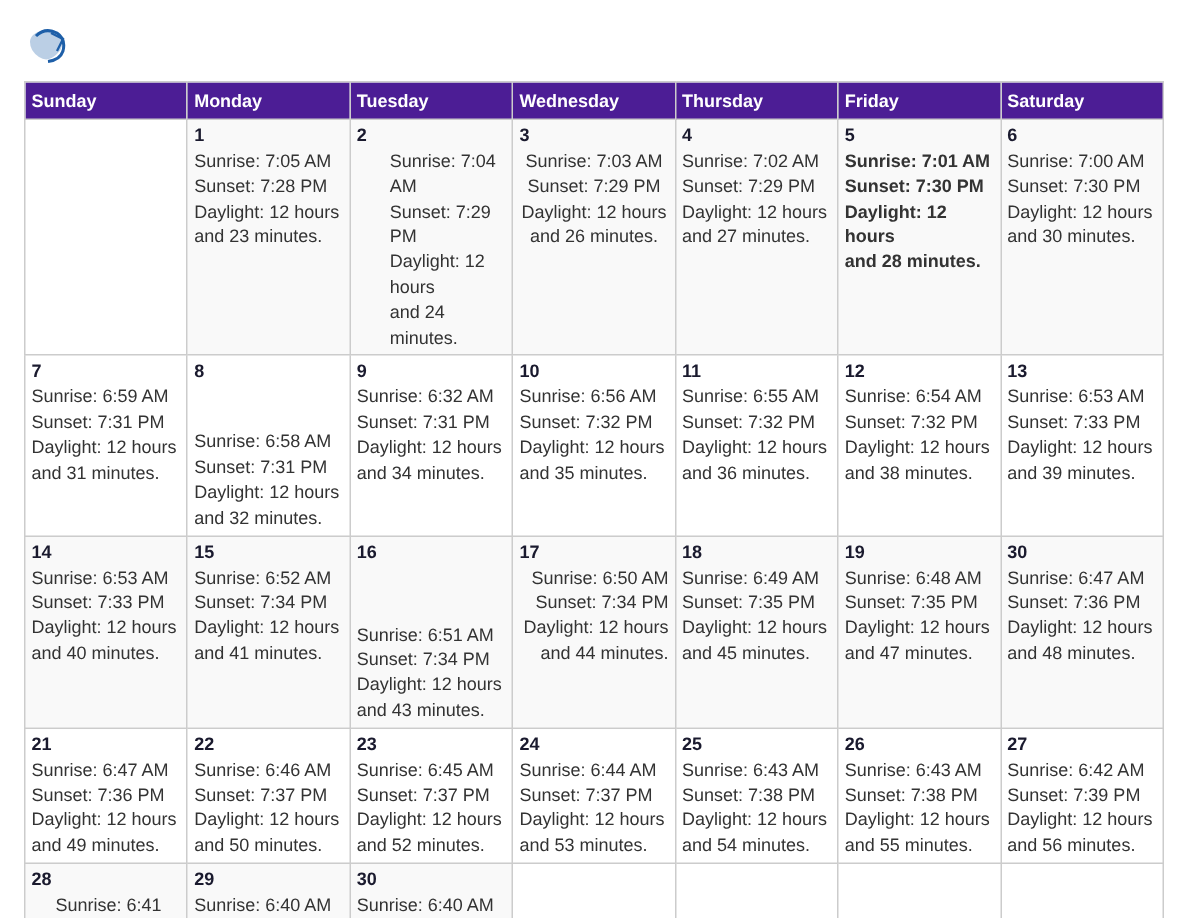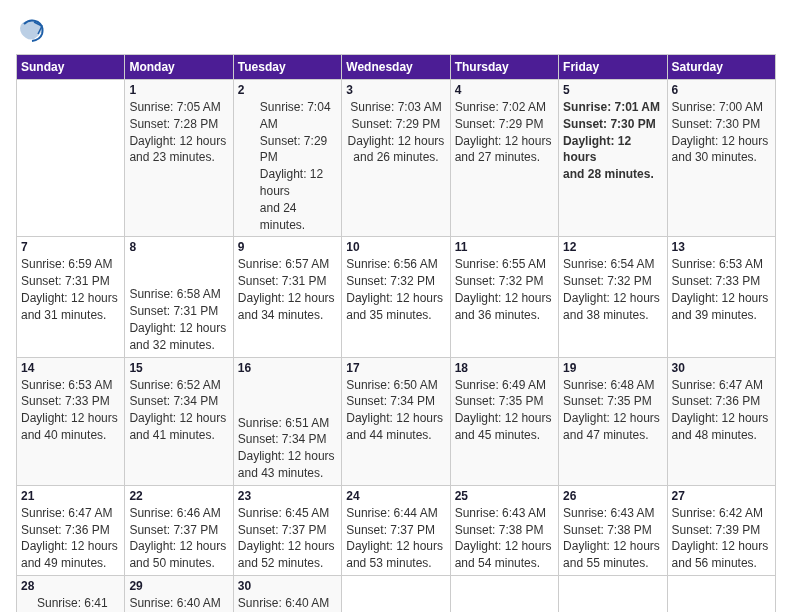--- a/index.html
+++ b/index.html
@@ -187,21 +187,21 @@
           </td>
           <td>
             <span class="day-num">8</span>
             <div class="day-info" style="white-space: pre-line; margin-top: 32px;">Sunrise: 6:58 AM
 Sunset: 7:31 PM
 Daylight: 12 hours
 and 32 minutes.</div>
           </td>
           <td>
             <span class="day-num">9</span>
-            <div class="day-info" style="white-space: pre-line;">Sunrise: 6:57 AM
+            <div class="day-info" style="white-space: pre-line;">Sunrise: 6:32 AM
 Sunset: 7:31 PM
 Daylight: 12 hours
 and 34 minutes.</div>
           </td>
           <td>
             <span class="day-num">10</span>
             <div class="day-info" style="white-space: pre-line;">Sunrise: 6:56 AM
 Sunset: 7:32 PM
 Daylight: 12 hours
 and 35 minutes.</div>
@@ -245,21 +245,21 @@
           </td>
           <td>
             <span class="day-num">16</span>
             <div class="day-info" style="white-space: pre-line; margin-top: 40px;">Sunrise: 6:51 AM
 Sunset: 7:34 PM
 Daylight: 12 hours
 and 43 minutes.</div>
           </td>
           <td>
             <span class="day-num">17</span>
-            <div class="day-info" style="white-space: pre-line;">Sunrise: 6:50 AM
+            <div class="day-info" style="white-space: pre-line; text-align: right;">Sunrise: 6:50 AM
 Sunset: 7:34 PM
 Daylight: 12 hours
 and 44 minutes.</div>
           </td>
           <td>
             <span class="day-num">18</span>
             <div class="day-info" style="white-space: pre-line;">Sunrise: 6:49 AM
 Sunset: 7:35 PM
 Daylight: 12 hours
 and 45 minutes.</div>

